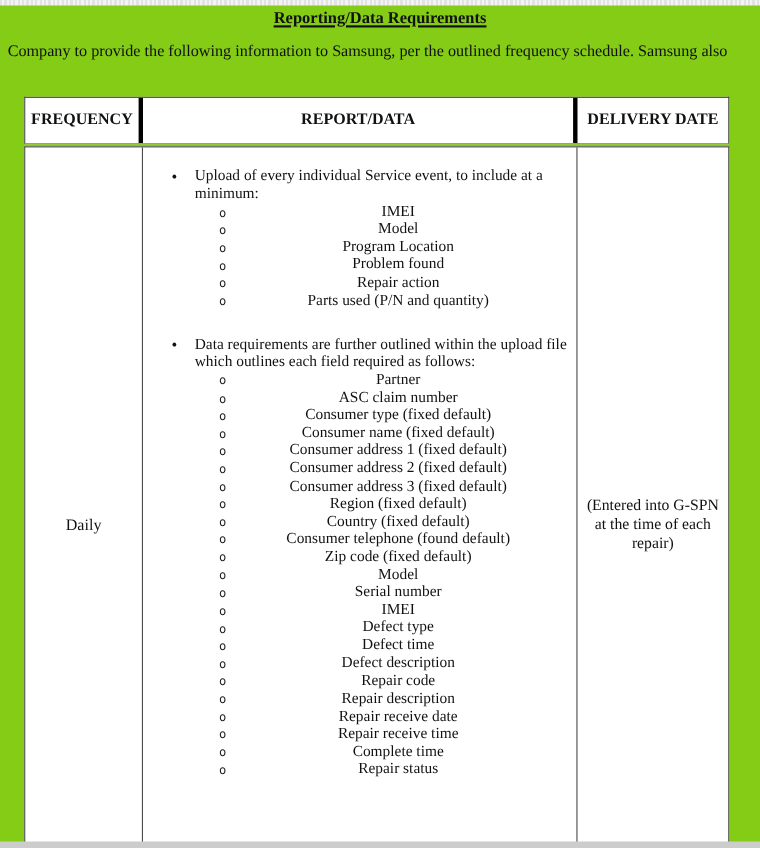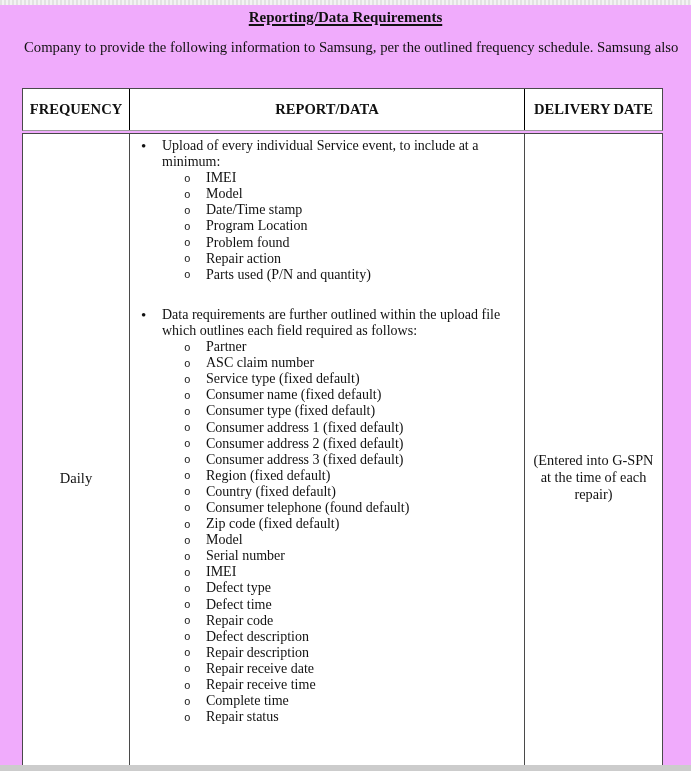--- a/index.html
+++ b/index.html
@@ -3,21 +3,21 @@
 <meta charset="utf-8">
 <style>
   html, body {
     margin: 0; padding: 0;
     width: 691px; height: 771px;
     overflow: hidden;
     background: #ffffff;
     font-family: "Liberation Serif", "DejaVu Serif", serif;
     color: #111111;
   }
-  .page { position: relative; width: 691px; height: 771px; background:#f0abfc; }
+  .page { position: relative; width: 691px; height: 771px; background:#84cc16; }
 
   .edge-strip-top {
     position: absolute; left: 0; top: 0; width: 691px; height: 5px;
     background-image: repeating-linear-gradient(90deg,#e2e2e2 0 2px,#f3f3f3 2px 4px);
   }
   .edge-strip-bottom {
     position: absolute; left: 0; top: 765px; width: 691px; height: 6px;
     background: #cccccc; z-index: 5;
   }
 
@@ -27,71 +27,72 @@
     font-size: 15px; font-weight: bold;
     text-decoration: underline;
     text-decoration-thickness: 1.5px;
     text-underline-offset: 2px;
   }
 
   .intro {
     position: absolute; left: 7px; top: 38px; width: 679px;
     font-size: 14.7px; line-height: 18.5px;
   }
-  .intro .line { white-space: nowrap; margin-left: 17px; }
+  .intro .line { white-space: nowrap; }
 
   .tbl { position: absolute; left: 22px; top: 88px; width: 641px; }
 
   .tbl-header {
     display: grid; grid-template-columns: 107px 395px 137px;
     border: 1px solid #4a4a4a;
     border-bottom: 1px solid #9a9a9a;
     height: 41px;
     background: #fff;
   }
   .th {
     display: flex; align-items: center; justify-content: center;
     font-weight: bold; font-size: 14.6px;
   }
-  .th.div-r { border-right: 1px solid #000000; }
+  .th.div-r { border-right: 4px solid #000000; }
 
   .tbl-body {
     display: grid; grid-template-columns: 107px 395px 137px;
     border: 1px solid #4a4a4a;
     border-bottom: none;
     border-top: 1.5px solid #474747;
     margin-top: 2px;
     height: 700px;
     background: #fff;
   }
   .td { font-size: 14px; }
   .td.div-r { border-right: 1px solid #4a4a4a; }
 
   .freq-cell { text-align: center; padding-top: 336px; font-size: 14.6px; }
 
   .report-cell { padding: 4px 6px 0 0; }
 
-  .grp { margin: 0; }
+  .grp { margin: 15px; }
   .grp.second { margin-top: 24px; }
   .grp-line {
     position: relative;
     padding-left: 32px;
     line-height: 16.1px;
     white-space: nowrap;
   }
   .grp-line.first::before {
     content: "\2022";
     position: absolute; left: 11px; top: 0;
     font-size: 15px; line-height: 16.1px;
   }
   .sub {
     position: relative;
     padding-left: 76px;
     line-height: 16.1px;
     white-space: nowrap;
+    text-align: center;
   }
   .sub::before {
     content: "o";
     position: absolute; left: 54px; top: 0.5px;
     font-family: "DejaVu Sans Mono", "Liberation Mono", monospace;
     font-size: 11px; line-height: 16.1px;
     color: #222;
   }
 
   .delivery-cell { padding-top: 318px; text-align: center; font-size: 14.3px; }
@@ -123,48 +124,46 @@
         <span>Daily</span>
       </div>
 
       <div class="td div-r report-cell">
 
       <div class="grp">
             <div class="grp-line first">Upload of every individual Service event, to include at a</div>
             <div class="grp-line">minimum:</div>
             <div class="sub">IMEI</div>
             <div class="sub">Model</div>
-            <div class="sub">Date/Time stamp</div>
             <div class="sub">Program Location</div>
             <div class="sub">Problem found</div>
             <div class="sub">Repair action</div>
             <div class="sub">Parts used (P/N and quantity)</div>
           </div>
           <div class="grp second">
             <div class="grp-line first">Data requirements are further outlined within the upload file</div>
             <div class="grp-line">which outlines each field required as follows:</div>
             <div class="sub">Partner</div>
             <div class="sub">ASC claim number</div>
-            <div class="sub">Service type (fixed default)</div>
+            <div class="sub">Consumer type (fixed default)</div>
             <div class="sub">Consumer name (fixed default)</div>
-            <div class="sub">Consumer type (fixed default)</div>
             <div class="sub">Consumer address 1 (fixed default)</div>
             <div class="sub">Consumer address 2 (fixed default)</div>
             <div class="sub">Consumer address 3 (fixed default)</div>
             <div class="sub">Region (fixed default)</div>
             <div class="sub">Country (fixed default)</div>
             <div class="sub">Consumer telephone (found default)</div>
             <div class="sub">Zip code (fixed default)</div>
             <div class="sub">Model</div>
             <div class="sub">Serial number</div>
             <div class="sub">IMEI</div>
             <div class="sub">Defect type</div>
             <div class="sub">Defect time</div>
+            <div class="sub">Defect description</div>
             <div class="sub">Repair code</div>
-            <div class="sub">Defect description</div>
             <div class="sub">Repair description</div>
             <div class="sub">Repair receive date</div>
             <div class="sub">Repair receive time</div>
             <div class="sub">Complete time</div>
             <div class="sub">Repair status</div>
           </div>
         </div>
 
       <div class="td delivery-cell">
         <div class="line">(Entered into G-SPN</div>

